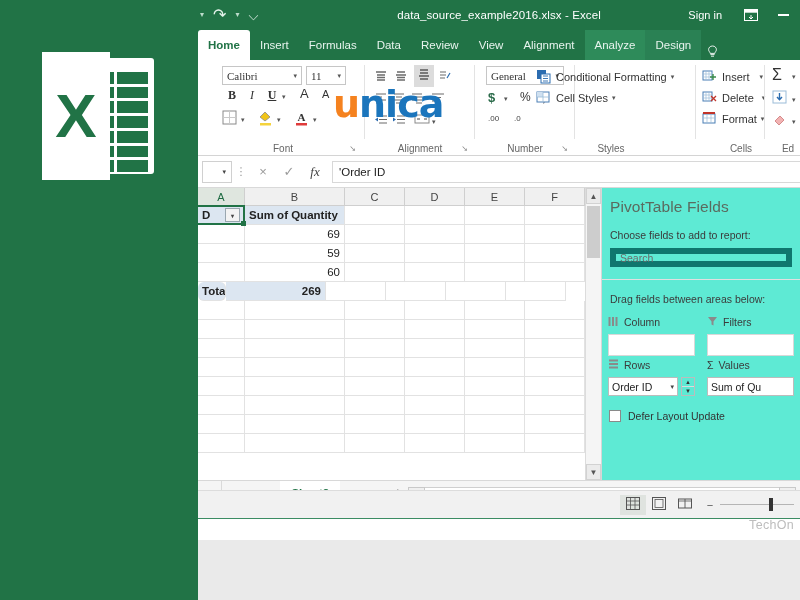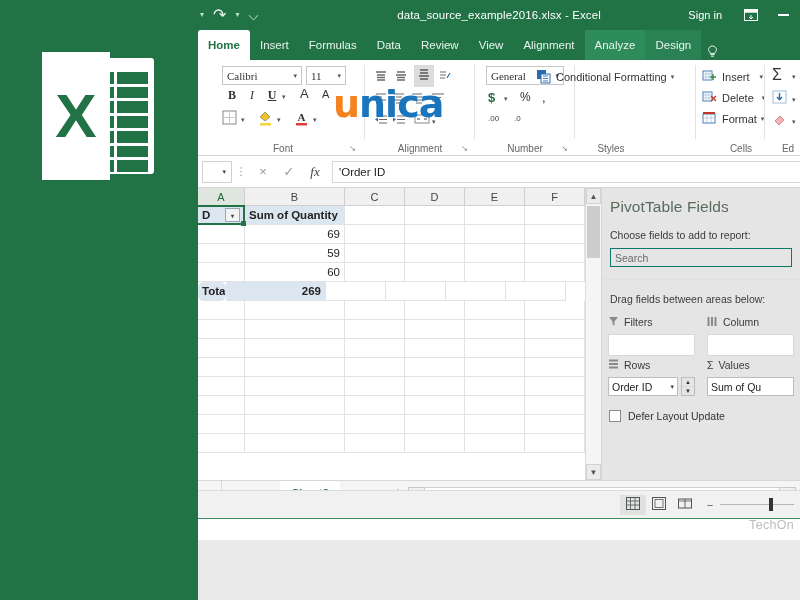--- a/index.html
+++ b/index.html
@@ -110,24 +110,24 @@
   .cell.pvtot { background: #dce6f1; font-weight: bold; }
   .filterbtn { width: 15px; height: 14px; border: 1px solid #9aa7b0; background: #f3f3f3; display: flex; align-items: center; justify-content: center; font-size: 6px; color: #444; margin-left: auto; }
   .selbox { position: absolute; border: 2px solid #217346; pointer-events: none; }
   .selbox .handle { position: absolute; right: -3px; bottom: -3px; width: 5px; height: 5px; background: #217346; }
 
   .vscroll { width: 16px; background: #f5f5f5; border-left: 1px solid #dcdcdc; position: relative; }
   .vscroll .arr { height: 16px; display: flex; align-items: center; justify-content: center; font-size: 8px; color: #555; background: #ebebeb; border: 1px solid #d2d2d2; }
   .vscroll .thumb { position: absolute; left: 1px; right: 1px; top: 18px; height: 52px; background: #cdcdcd; }
 
   
-  .pivot { width: 199px; background: #e5e5e5; border-left: 1px solid #d6d6d6; position: relative; }
+  .pivot { width: 199px; background: #5eead4; border-left: 1px solid #d6d6d6; position: relative; }
   .pv-title { font-size: 15.5px; color: #5a6b5f; padding: 10px 0 0 8px; letter-spacing: .1px; }
   .pv-sub { font-size: 10.5px; color: #3b3b3b; padding: 13px 0 0 8px; }
-  .pv-search { margin: 7px 8px 0 8px; height: 19px; border: 1px solid #0f766e; display: flex; align-items: center; padding-left: 4px; font-size: 10.5px; color: #6b6b6b; }
+  .pv-search { margin: 7px 8px 0 8px; height: 19px; border: 6px solid #0f766e; display: flex; align-items: center; padding-left: 4px; font-size: 10.5px; color: #6b6b6b; }
   .pv-hr { margin: 12px 0 0 0; height: 1px; background: #e0e0e0; }
   .pv-drag { font-size: 10.5px; color: #3b3b3b; padding: 13px 0 0 8px; }
   .pv-areas { display: flex; margin-top: 8px; }
   .pv-col { width: 50%; padding: 0 6px; }
   .pv-ahdr { display: flex; align-items: center; gap: 5px; font-size: 10.5px; color: #3b3b3b; height: 18px; }
   .pv-drop { height: 22px; border: 1px solid #d8d8d8; background: #fff; margin-top: 3px; }
   .pv-field { height: 19px; border: 1px solid #bcbcbc; background: #fff; display: flex; align-items: center; font-size: 10.5px; color: #222; padding: 0 3px; }
   .pv-field .cb { margin-left: auto; font-size: 7px; color: #444; }
   .pv-spin { width: 14px; height: 19px; border: 1px solid #bcbcbc; margin-left: 3px; display: flex; flex-direction: column; }
   .pv-spin i { flex: 1; display: flex; align-items: center; justify-content: center; font-size: 6px; color: #333; }
@@ -375,20 +375,31 @@
             <span class="mi-ico">
               <svg width="15" height="15" viewBox="0 0 15 15">
                   <rect x="1" y="1" width="9" height="9" fill="#2b6cb0"></rect>
                   <rect x="5" y="5" width="9" height="9" fill="#fff" stroke="#2b6cb0"></rect>
                   <path d="M7 7 H12 M7 9.5 H12 M7 12 H12" stroke="#2b6cb0" stroke-width="0.9"></path>
                 </svg>
             </span>
             <span>Conditional Formatting</span>
             <span class="caret">▾</span>
           </div>
+          <div class="menu-item">
+            <span class="mi-ico">
+              <svg width="15" height="15" viewBox="0 0 15 15">
+                  <rect x="1" y="2" width="12" height="10" fill="#fff" stroke="#4a7fb5"></rect>
+                  <rect x="1" y="2" width="6" height="5" fill="#cfe0f0"></rect>
+                  <path d="M1 7 H13 M7 2 L7 12" stroke="#9bbcd8" stroke-width="0.8"></path>
+                </svg>
+            </span>
+            <span>Cell Styles</span>
+            <span class="caret">▾</span>
+          </div>
         </div>
         <div class="glabel">Styles</div>
       </div>
       <div class="sep" style="left:497px;"></div>
 
       <div class="grp" style="left:500px; width:86px;">
         <div style="position:absolute; left:4px; top:6px; width:82px;">
           <div class="menu-item">
             <span class="mi-ico">
               <svg width="15" height="15" viewBox="0 0 15 15">
@@ -603,37 +614,37 @@
         <div class="pv-sub">Choose fields to add to report:</div>
         <div class="pv-search">Search</div>
         <div class="pv-hr"></div>
         <div class="pv-drag">Drag fields between areas below:</div>
 
         <div class="pv-areas">
           <div class="pv-col">
             <div class="pv-ahdr">
               <span>
                 <svg width="11" height="11" viewBox="0 0 11 11">
-                    <path d="M1 1 H10 L6.5 5.5 V9.5 L4.5 8.5 V5.5 Z" fill="#8a8a8a"></path>
-                  </svg>
-              </span>
-              <span>Filters</span>
-            </div>
-            <div class="pv-drop"></div>
-          </div>
-          <div class="pv-col">
-            <div class="pv-ahdr">
-              <span>
-                <svg width="11" height="11" viewBox="0 0 11 11">
                     <rect x="0.5" y="1" width="2" height="9" fill="#8a8a8a"></rect>
                     <rect x="4" y="1" width="2" height="9" fill="#8a8a8a"></rect>
                     <rect x="7.5" y="1" width="2" height="9" fill="#8a8a8a"></rect>
                   </svg>
               </span>
               <span>Column</span>
+            </div>
+            <div class="pv-drop"></div>
+          </div>
+          <div class="pv-col">
+            <div class="pv-ahdr">
+              <span>
+                <svg width="11" height="11" viewBox="0 0 11 11">
+                    <path d="M1 1 H10 L6.5 5.5 V9.5 L4.5 8.5 V5.5 Z" fill="#8a8a8a"></path>
+                  </svg>
+              </span>
+              <span>Filters</span>
             </div>
             <div class="pv-drop"></div>
           </div>
         </div>
 
         <div class="pv-areas" style="margin-top:0;">
           <div class="pv-col">
             <div class="pv-ahdr">
               <span>
                 <svg width="11" height="11" viewBox="0 0 11 11">

